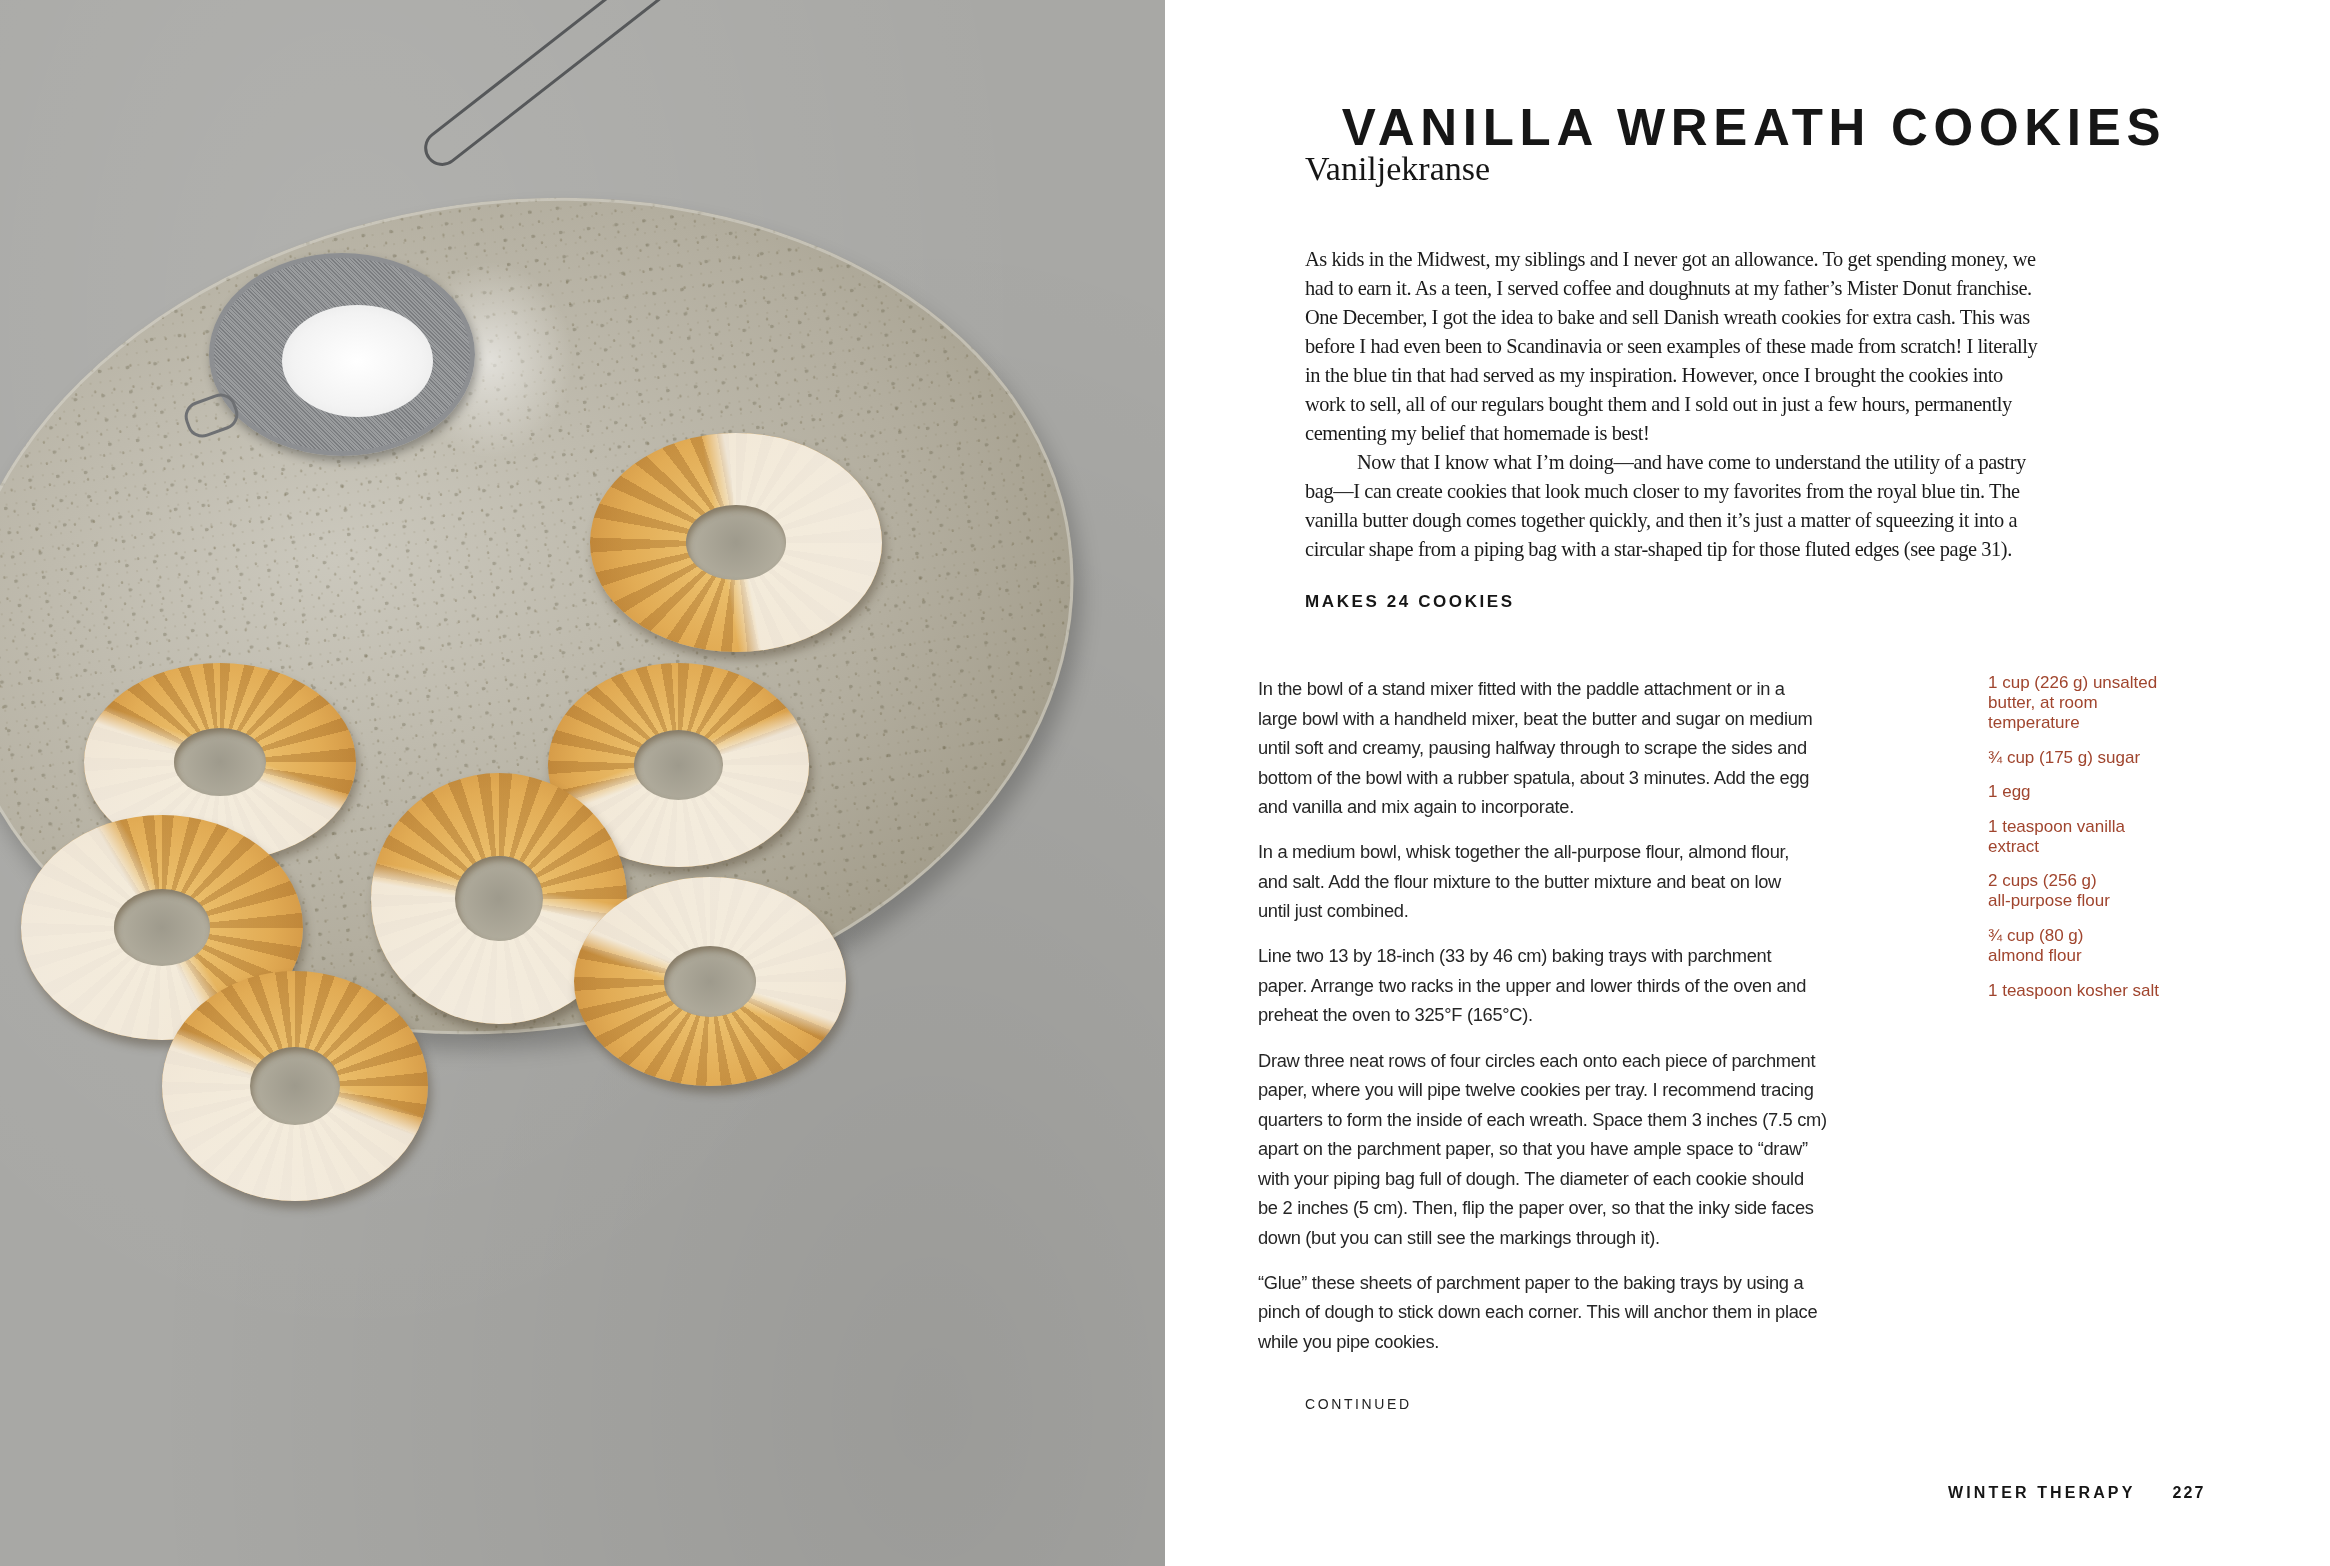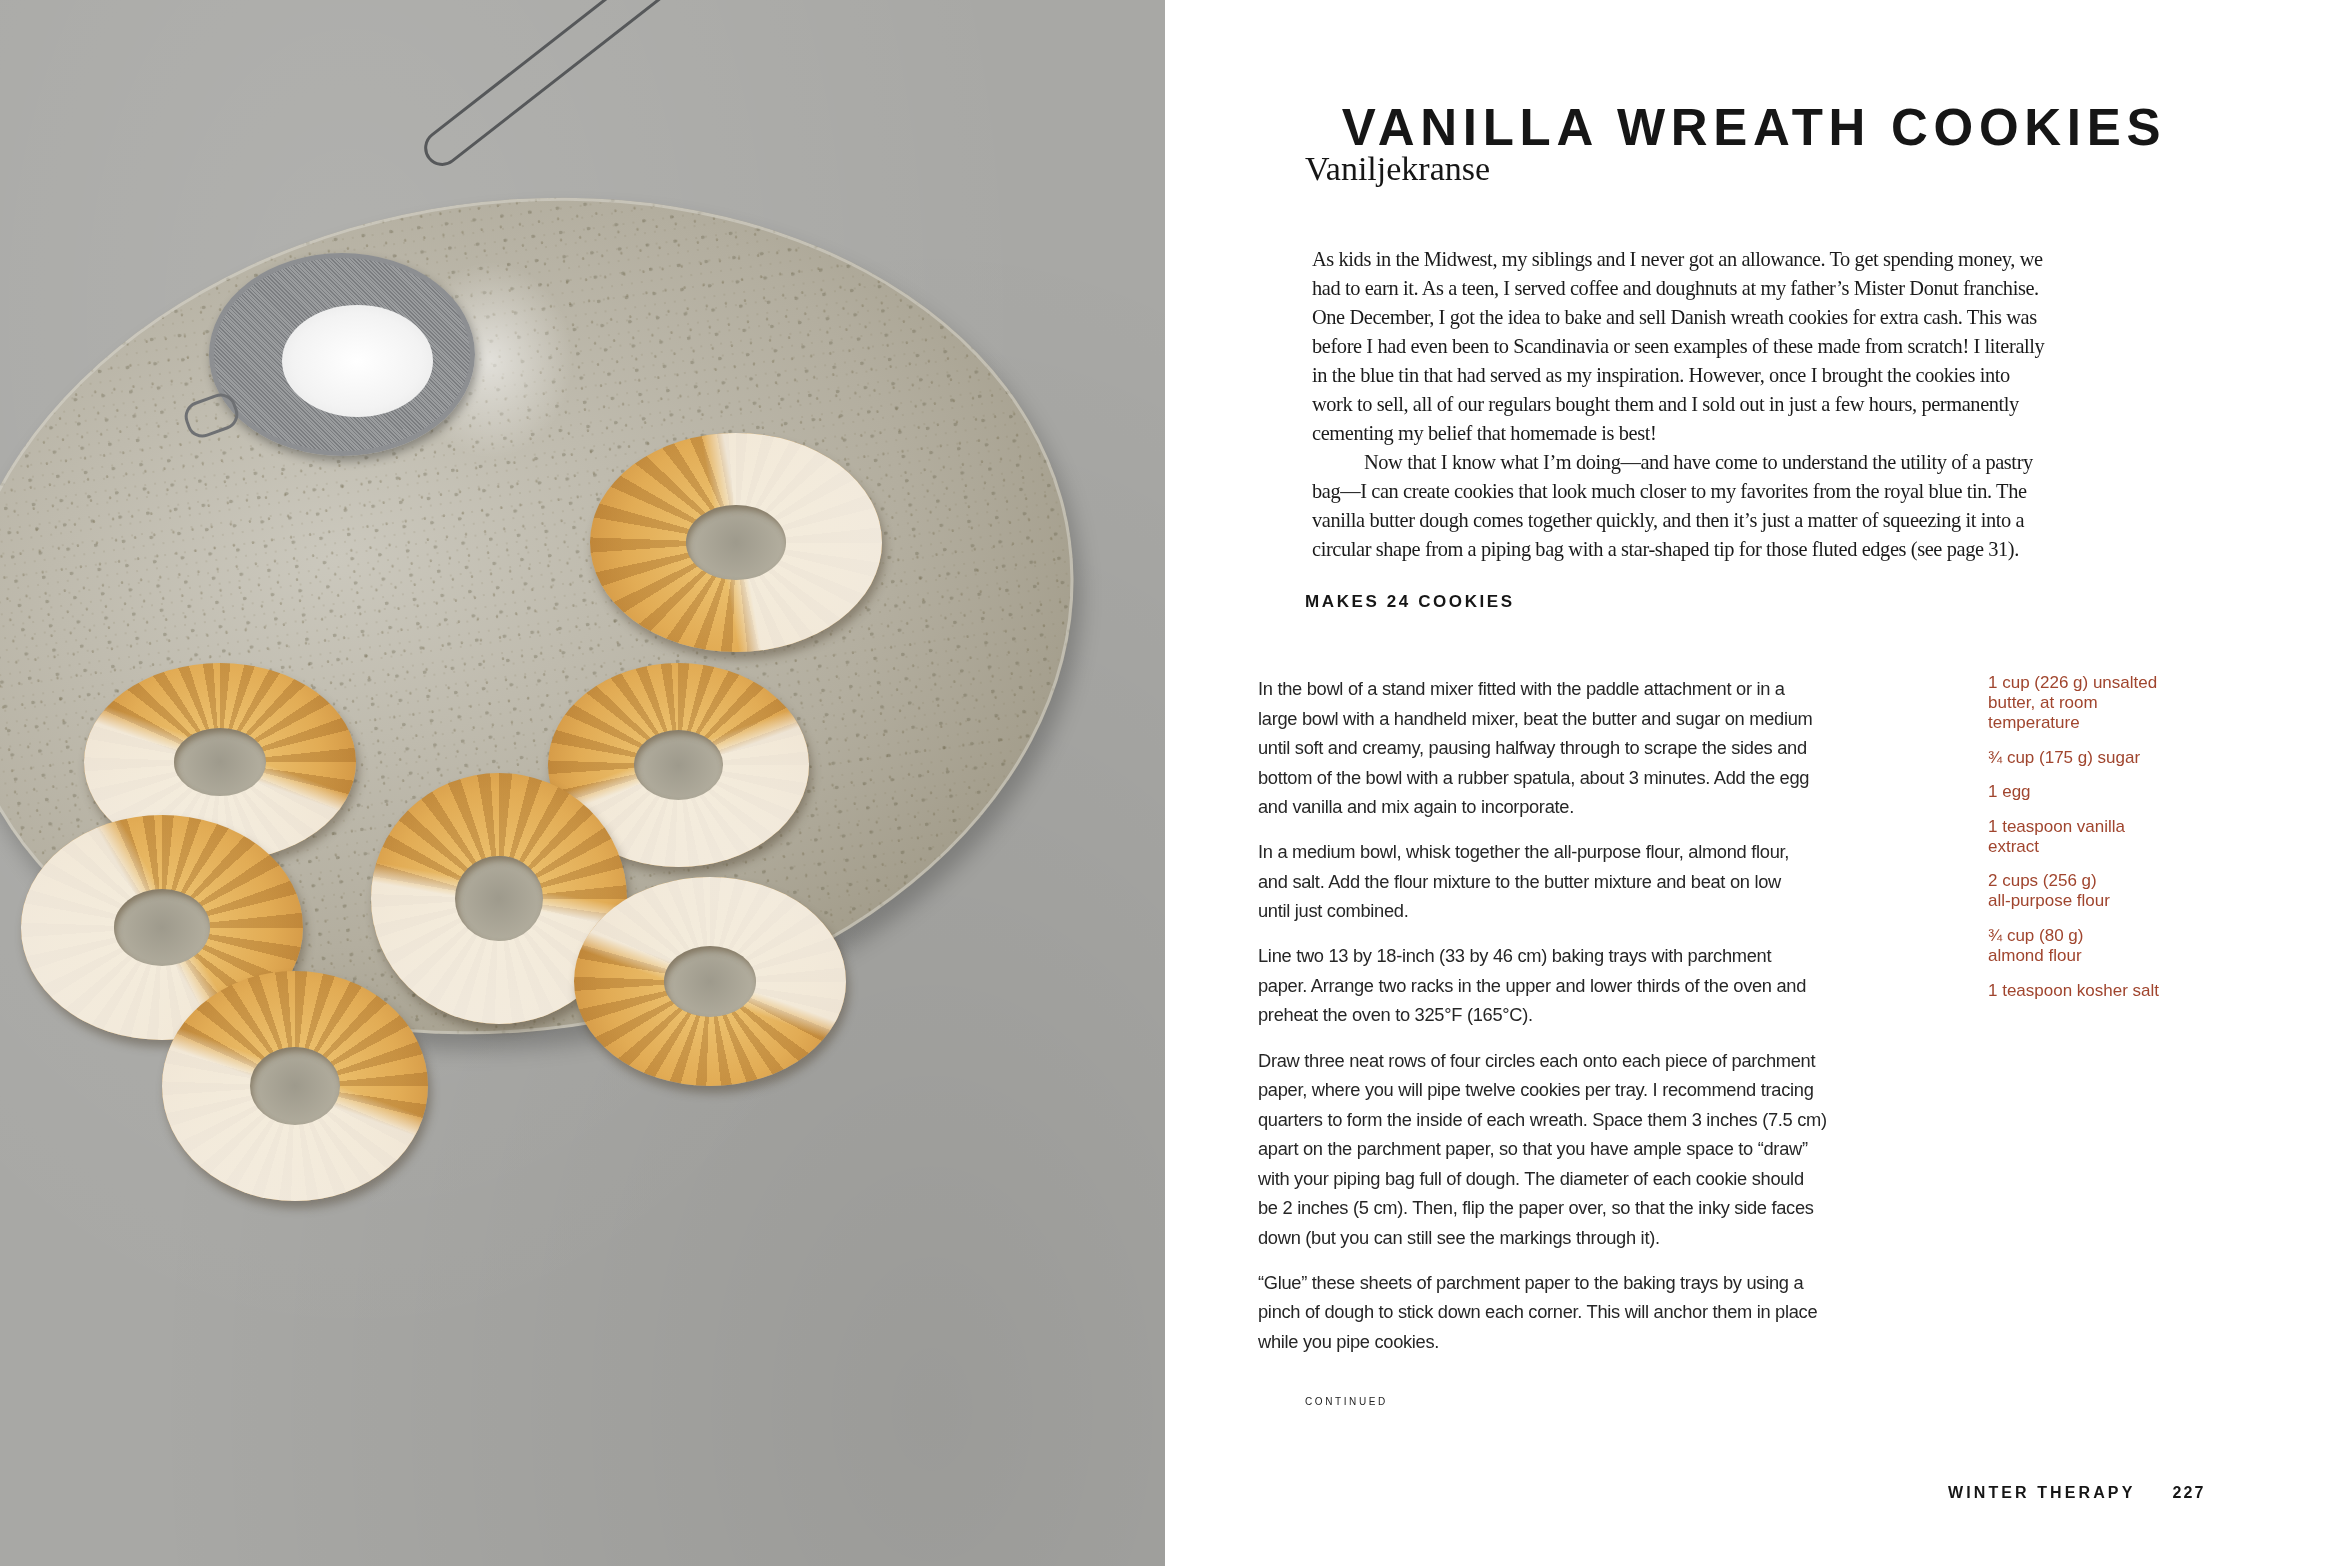--- a/index.html
+++ b/index.html
@@ -75,21 +75,21 @@
   }
   .subtitle {
     position: absolute; left: 1305px; width: 898px; top: 150px; text-align: left;
     font-family: "Liberation Serif", serif; font-size: 34px; color: #161616;
   }
   .intro {
     position: absolute; left: 1305px; top: 245px; width: 935px;
     font-family: "Liberation Serif", serif; font-size: 20.4px; line-height: 29px;
     letter-spacing: -0.4px; color: #1b1b1b;
   }
-  .intro .line { display: block; white-space: nowrap; margin-left: 7px; }
+  .intro .line { display: block; white-space: nowrap; }
   .intro .indent { padding-left: 52px; }
   .yield {
     position: absolute; left: 1305px; top: 592px;
     font-family: "Liberation Sans", sans-serif; font-weight: 700; font-size: 17px;
     letter-spacing: 2.6px; color: #161616;
   }
   .steps {
     position: absolute; left: 1258px; top: 674px; width: 642px;
     font-family: "Liberation Sans", sans-serif; font-size: 18.3px; line-height: 29.5px;
     letter-spacing: -0.3px; color: #262626;
@@ -98,21 +98,21 @@
   .steps .line { display: block; white-space: nowrap; }
   .ingredients {
     position: absolute; left: 1988px; top: 673px; width: 240px;
     font-family: "Liberation Sans", sans-serif; font-size: 17px; line-height: 20px;
     color: #a0452e; font-weight: 500;
   }
   .ingredients .ing { margin: 0 0 14.6px 0; }
   .ingredients .line { display: block; white-space: nowrap; }
   .continued {
     position: absolute; left: 1305px; top: 1396px;
-    font-family: "Liberation Sans", sans-serif; font-size: 10px;
+    font-family: "Liberation Sans", sans-serif; font-size: 14px;
     letter-spacing: 2.6px; color: #222;
   }
   .footer {
     position: absolute; top: 1484px; left: 1948px;
     font-family: "Liberation Sans", sans-serif; font-weight: 700; font-size: 16px;
     letter-spacing: 3.1px; color: #161616; white-space: nowrap;
   }
   .footer .page-num { margin-left: 37px; letter-spacing: 2.1px; }
 </style>
 </head>

